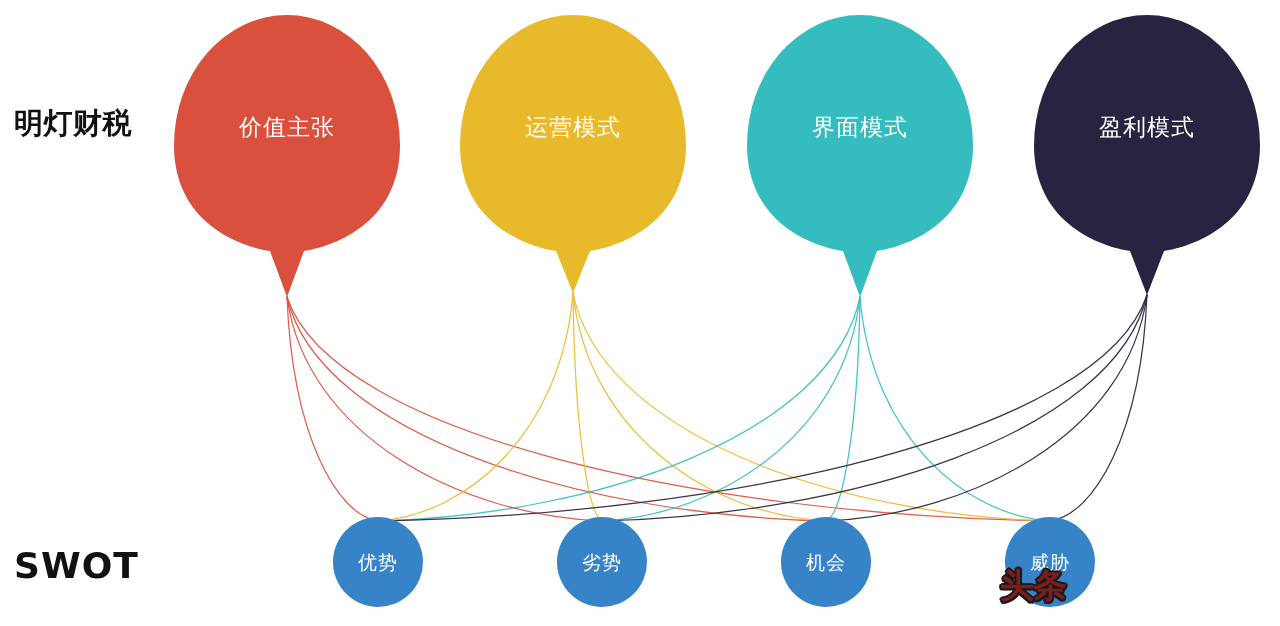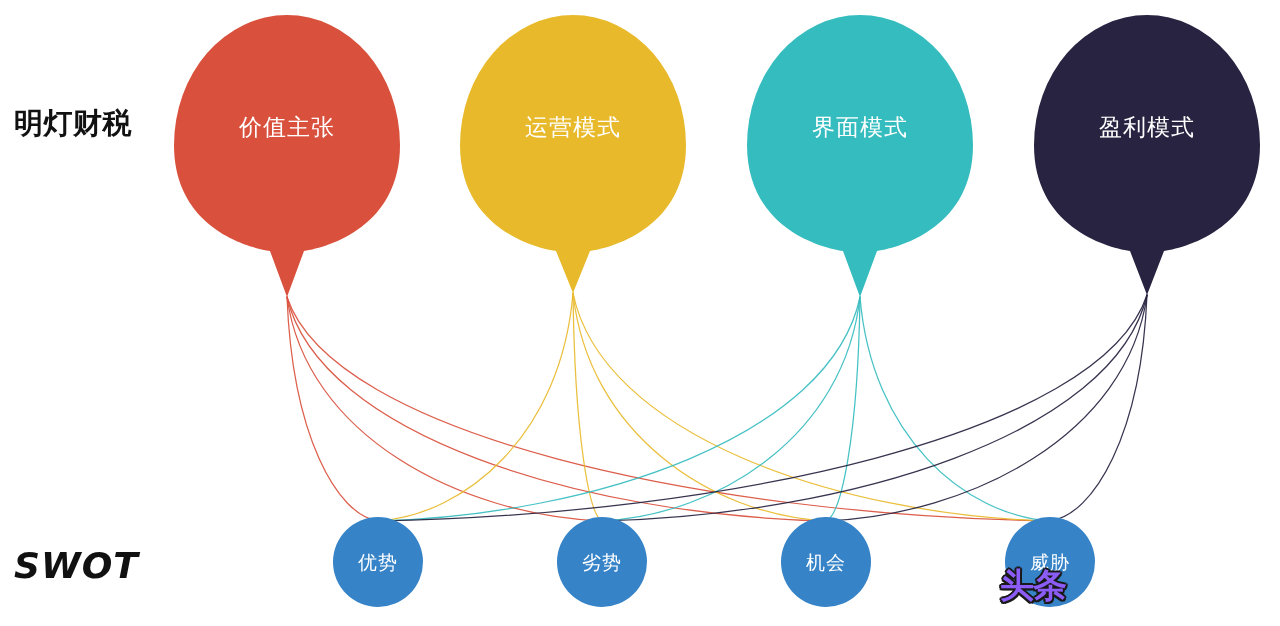--- a/index.html
+++ b/index.html
@@ -38,21 +38,20 @@
   #label-dimensions {
     left: 14px;
     top: 104px;
     font-size: 29px;
   }
   #label-swot {
     left: 14px;
     top: 545px;
     font-size: 36px;
     letter-spacing: 1px;
-    font-style: italic;
   }
   .balloon-text, .node-text {
     font-family: "DejaVu Sans", "Liberation Sans", sans-serif;
     fill: #ffffff;
     text-anchor: middle;
     dominant-baseline: middle;
   }
   .balloon-text { font-size: 23px; letter-spacing: 1px; }
   .node-text { font-size: 19px; letter-spacing: 1px; }
   #watermark {
@@ -61,21 +60,21 @@
     top: 563px;
     display: flex;
     align-items: center;
     gap: 7px;
     font-size: 34px;
     font-weight: bold;
     color: #1a1a1a;
     white-space: nowrap;
   }
   #watermark .wm-brand {
-    color: #8b5cf6;
+    color: #7f1d1d;
     text-shadow:
       -1.5px -1.5px 0 #1a1a1a, 1.5px -1.5px 0 #1a1a1a,
       -1.5px 1.5px 0 #1a1a1a, 1.5px 1.5px 0 #1a1a1a,
        0 -2px 0 #1a1a1a, 0 2px 0 #1a1a1a,
       -2px 0 0 #1a1a1a, 2px 0 0 #1a1a1a;
     letter-spacing: -1px;
   }
   #watermark .wm-handle {
     color: #151515;
     letter-spacing: -0.5px;

